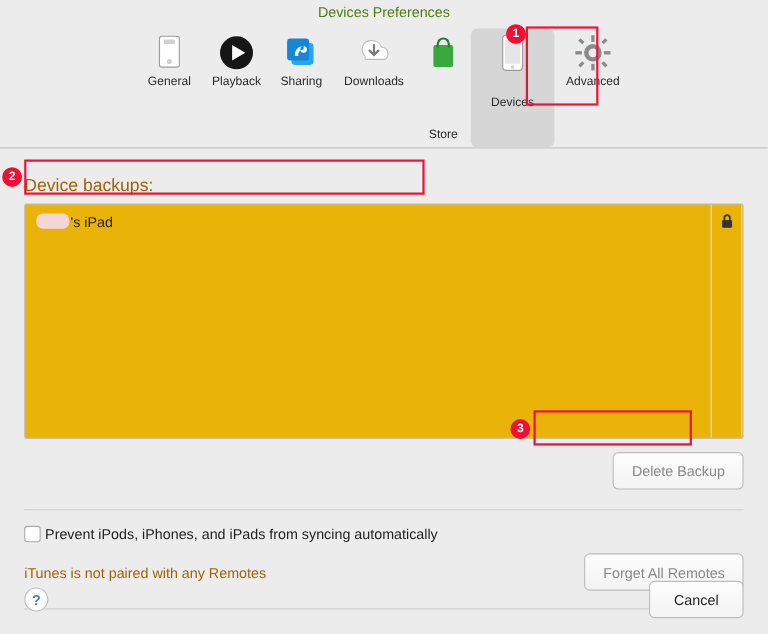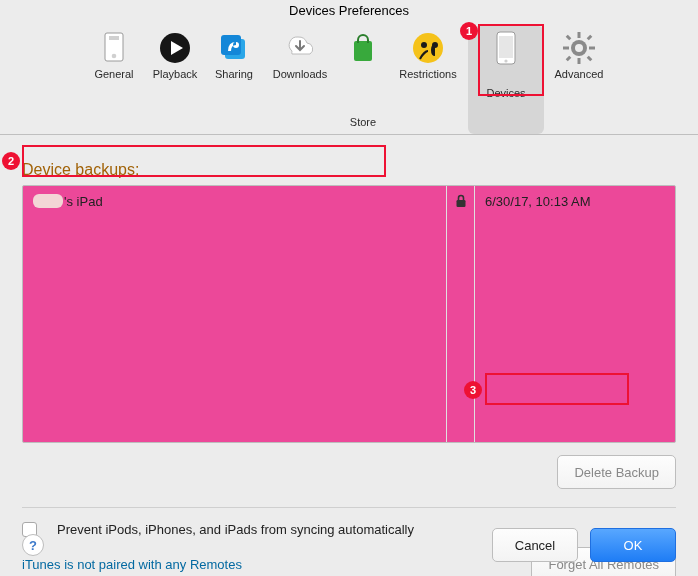--- a/index.html
+++ b/index.html
@@ -15,21 +15,21 @@
     position: relative;
     overflow: hidden;
   }
 
   
   .titlebar {
     height: 22px;
     text-align: center;
     line-height: 22px;
     font-size: 13px;
-    color: #000000;
+    color: #4d7c0f;
     background: #ececec;
   }
 
   
   .toolbar {
     display: flex;
     justify-content: center;
     gap: 0;
     padding: 4px 0 0 0;
     border-bottom: 1px solid #bfbfbf;
@@ -75,22 +75,22 @@
     padding: 26px 22px 14px 22px;
   }
   .section-label {
     font-size: 16px;
     color: #a16207;
     margin-bottom: 6px;
   }
   .backup-table {
     display: flex;
     border: 1px solid #bdbdbd;
-    background: #ec4899;
-    height: 258px;
+    background: #eab308;
+    height: 214px;
     border-radius: 2px;
     overflow: hidden;
   }
   .col-name {
     flex: 1;
     border-right: 1px solid #e0e0e0;
   }
   .col-lock {
     width: 28px;
     border-right: 1px solid #e0e0e0;
@@ -131,29 +131,29 @@
     display:flex; justify-content:flex-end; margin-top:12px;
   }
 
   hr.sep {
     border: none;
     border-top: 1px solid #cfcfcf;
     margin: 18px 0 14px 0;
   }
 
   .checkbox-row {
-    display:flex; align-items:center; gap:20px; font-size:13px; color:#222;
+    display:flex; align-items:center; gap:4px; font-size:13px; color:#222;
   }
   .checkbox {
     width:15px; height:15px; border:1px solid #a9a9a9; border-radius:3px; background:#fff;
   }
   .remotes-row {
     display:flex; align-items:center; justify-content:space-between; margin-top:10px;
   }
-  .remotes-label { font-size:13px; color:#0369a1; }
+  .remotes-label { font-size:13px; color:#a16207; }
 
   .footer {
     position:absolute; bottom:14px; left:22px; right:22px;
     display:flex; align-items:center; justify-content:space-between;
   }
   .help {
     width:22px; height:22px; border:1px solid #bdbdbd; border-radius:50%;
     background:#fff; color:#3d7acb; font-weight:bold;
     display:flex; align-items:center; justify-content:center; font-size:13px;
   }
@@ -213,31 +213,20 @@
     <div class="tb-label">Downloads</div>
   </div>
   <div class="tb-item store">
     <div class="tb-icon">
       <svg width="30" height="34" viewBox="0 0 30 34">
           <rect x="6" y="10" width="18" height="20" rx="2" fill="#38a93c"></rect>
           <path d="M10 12 v-3 a5 5 0 0 1 10 0 v3" stroke="#2a7e2c" stroke-width="2" fill="none"></path>
         </svg>
     </div>
     <div class="tb-label">Store</div>
-  </div>
-  <div class="tb-item restrictions">
-    <div class="tb-icon">
-      <svg width="34" height="34" viewBox="0 0 34 34">
-          <circle cx="17" cy="17" r="15" fill="#f5c21a"></circle>
-          <circle cx="13" cy="14" r="3" fill="#1a1a1a"></circle>
-          <rect x="18" y="11" width="8" height="12" fill="none"></rect>
-          <path d="M9 28 q4-8 8-8 M24 14 q-3 0-3 5 q0 5 3 5 M24 12 a2 2 0 1 1 0 4 a2 2 0 1 1 0-4" stroke="#1a1a1a" stroke-width="2" fill="#1a1a1a"></path>
-        </svg>
-    </div>
-    <div class="tb-label">Restrictions</div>
   </div>
   <div class="tb-item devices selected">
     <div class="tb-icon">
       <svg width="26" height="36" viewBox="0 0 26 36">
           <rect x="4" y="2" width="18" height="32" rx="3" fill="#fff" stroke="#9a9a9a"></rect>
           <rect x="6" y="6" width="14" height="22" fill="#e6e6e6"></rect>
           <circle cx="13" cy="31" r="1.6" fill="#cfcfcf"></circle>
         </svg>
     </div>
     <div class="tb-label">Devices</div>
@@ -276,23 +265,20 @@
       </div>
     </div>
     <div class="col-lock">
       <div class="row-cell">
         <svg width="12" height="14" viewBox="0 0 12 14">
             <rect x="1.5" y="6" width="9" height="7" rx="1.2" fill="#333"></rect>
             <path d="M3.5 6 v-2 a2.5 2.5 0 0 1 5 0 v2" stroke="#333" stroke-width="1.6" fill="none"></path>
           </svg>
       </div>
     </div>
-    <div class="col-date">
-      <div class="row-cell">6/30/17, 10:13 AM</div>
-    </div>
   </div>
 
   <div class="delete-row">
     <div class="btn">Delete Backup</div>
   </div>
 
   <hr class="sep">
 
   <label class="checkbox-row">
     <span class="checkbox"></span>
@@ -304,21 +290,20 @@
     <div class="btn">Forget All Remotes</div>
   </div>
 
   <hr class="sep" style="margin-top:16px">
 </div>
 
 <div class="footer">
   <div class="help">?</div>
   <div class="footer-btns">
     <div class="btn enabled">Cancel</div>
-    <div class="btn primary">OK</div>
   </div>
 </div>
 
 <div class="ann-box" style="left:478px; top:24px; width:66px; height:72px;"></div>
 <div class="ann-num" style="left:460px; top:22px;">1</div>
 
 <div class="ann-box" style="left:22px; top:145px; width:364px; height:32px;"></div>
 <div class="ann-num" style="left:2px; top:152px;">2</div>
 
 <div class="ann-box" style="left:485px; top:373px; width:144px; height:32px;"></div>

